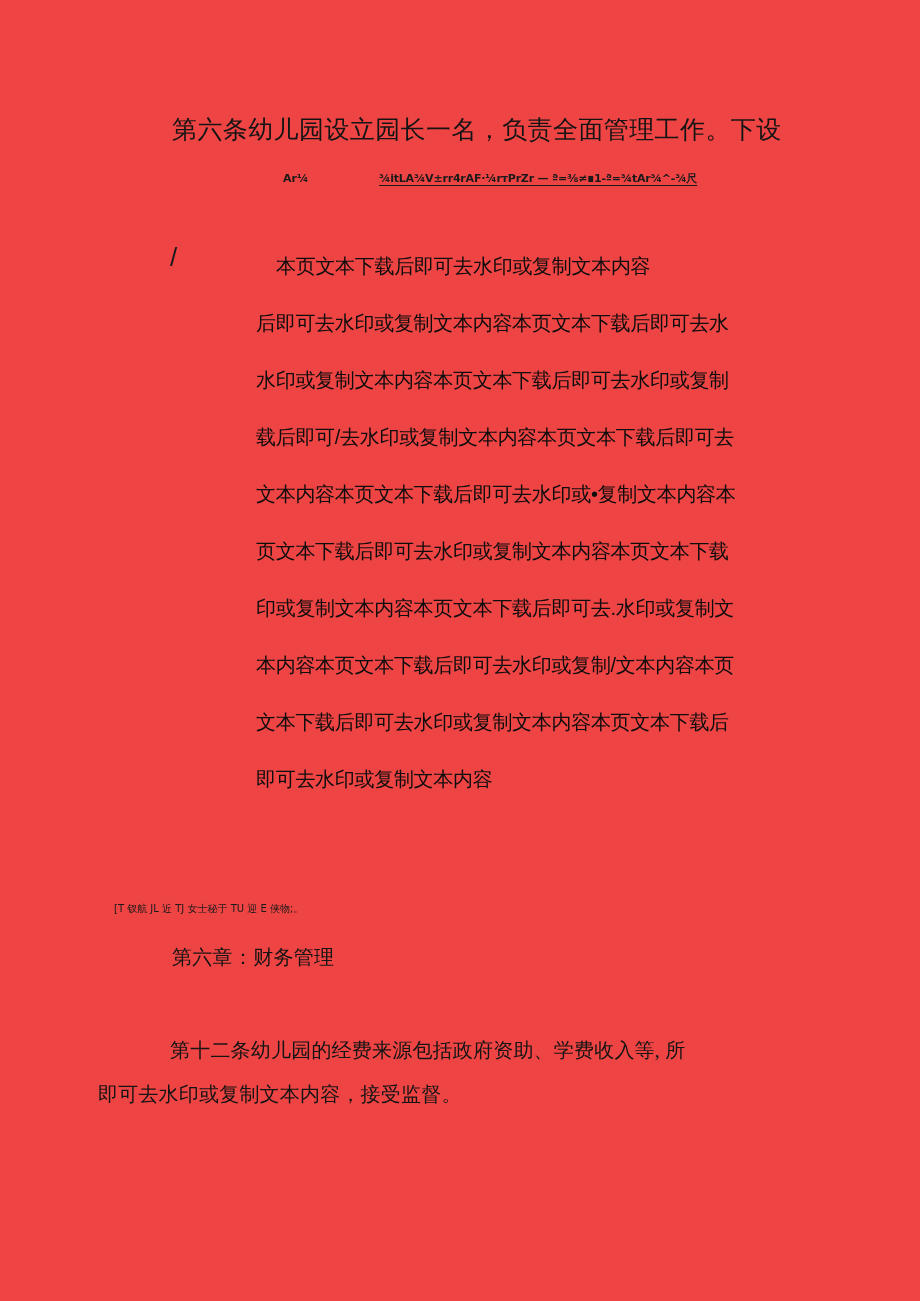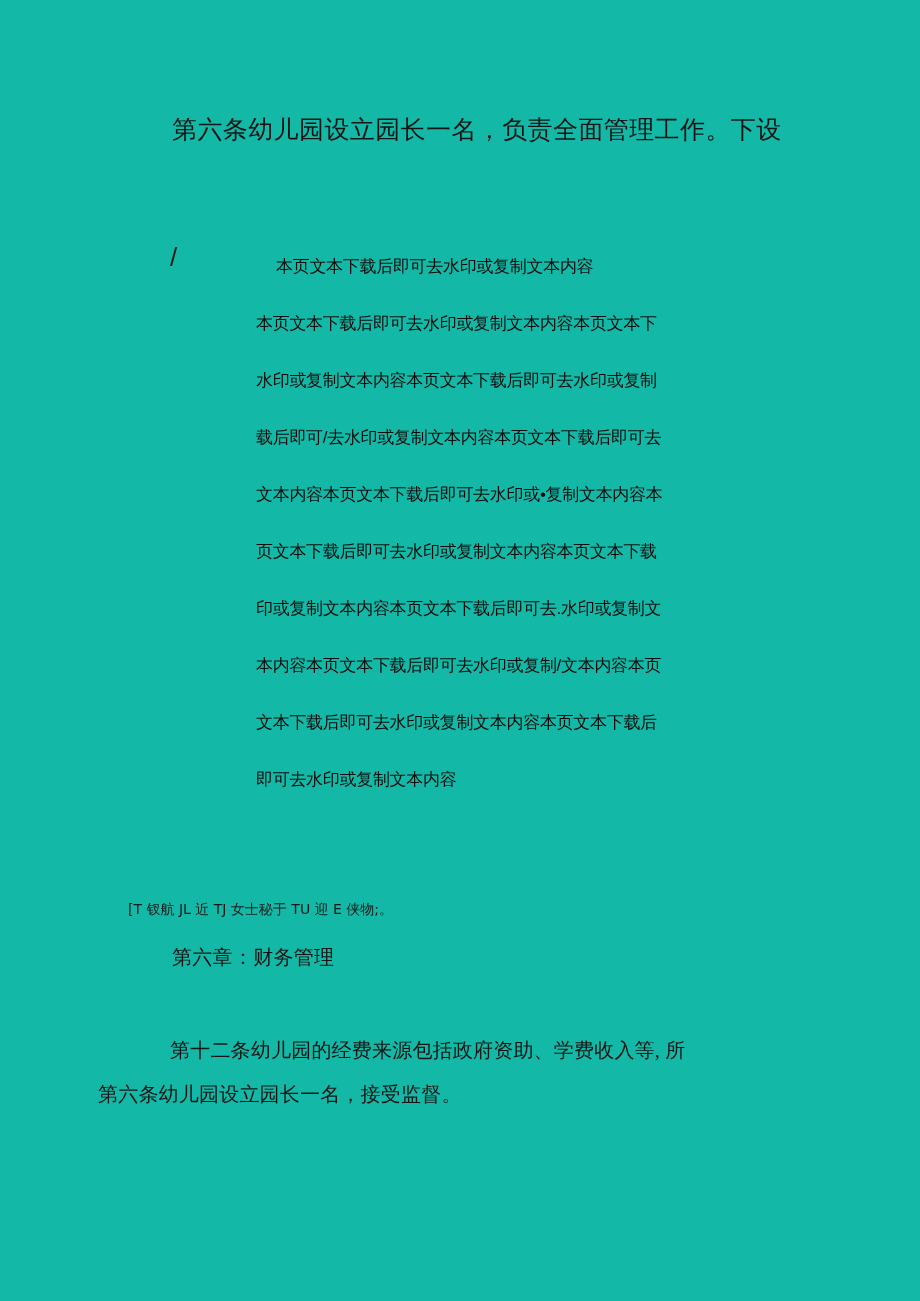--- a/index.html
+++ b/index.html
@@ -10,21 +10,21 @@
   body {
     font-family: "Liberation Serif", "DejaVu Serif", serif;
     color: #111111;
     -webkit-font-smoothing: antialiased;
   }
 
   #page {
     position: relative;
     width: 920px;
     height: 1301px;
-    background: #14b8a6;
+    background: #ef4444;
     overflow: hidden;
   }
 
   
   .doc-title {
     position: absolute;
     left: 172px;
     top: 110px;
     width: 600px;
     font-family: "Liberation Serif", "DejaVu Serif", serif;
@@ -75,37 +75,37 @@
 
   
   .wm-block {
     position: absolute;
     left: 256px;
     top: 238px;
     width: 538px;
   }
   .wm-line {
     font-family: "Liberation Sans", "DejaVu Sans", sans-serif;
-    font-size: 17px;
+    font-size: 20px;
     line-height: 57px;
     letter-spacing: -0.3px;
     color: #0d0d0d;
     white-space: nowrap;
   }
   .wm-line.first-indent {
     text-indent: 20px;
   }
 
   
   .artifact-line-2 {
     position: absolute;
-    left: 128px;
+    left: 114px;
     top: 900px;
     font-family: "DejaVu Sans", "Liberation Sans", sans-serif;
-    font-size: 14px;
+    font-size: 10px;
     line-height: 18px;
     color: #1a1a1a;
     white-space: nowrap;
   }
 
   
   .chapter-heading {
     position: absolute;
     left: 172px;
     top: 938px;
@@ -136,38 +136,42 @@
     text-indent: 72px;
   }
 </style>
 </head>
 <body>
 
 <div id="page">
 
   <div class="doc-title">第六条幼儿园设立园长一名，负责全面管理工作。下设</div>
 
+  <div class="artifact-line">
+    <span class="frag-a">Ar¼</span>
+    <span class="frag-b">¾itLA¾V±rr4rAF·¼rтPrZr — ª=⅜≠∎1-ª=¾tAr¾^-¾尺</span>
+  </div>
 
   <div class="stray-slash">/</div>
 
   <div class="wm-block">
     <div class="wm-line first-indent">本页文本下载后即可去水印或复制文本内容</div>
-    <div class="wm-line">本页文本下载后即可去水印或复制文本内容本页文本下</div>
+    <div class="wm-line">后即可去水印或复制文本内容本页文本下载后即可去水</div>
     <div class="wm-line">水印或复制文本内容本页文本下载后即可去水印或复制</div>
     <div class="wm-line">载后即可/去水印或复制文本内容本页文本下载后即可去</div>
     <div class="wm-line">文本内容本页文本下载后即可去水印或•复制文本内容本</div>
     <div class="wm-line">页文本下载后即可去水印或复制文本内容本页文本下载</div>
     <div class="wm-line">印或复制文本内容本页文本下载后即可去.水印或复制文</div>
     <div class="wm-line">本内容本页文本下载后即可去水印或复制/文本内容本页</div>
     <div class="wm-line">文本下载后即可去水印或复制文本内容本页文本下载后</div>
     <div class="wm-line">即可去水印或复制文本内容</div>
   </div>
 
   <div class="artifact-line-2">[T 钗航 JL 近 TJ 女士秘于 TU 迎 E 侠物;。</div>
 
   <div class="chapter-heading">第六章：财务管理</div>
 
   <div class="closing-para">
     <div class="p-line indent">第十二条幼儿园的经费来源包括政府资助、学费收入等, 所</div>
-    <div class="p-line">第六条幼儿园设立园长一名，接受监督。</div>
+    <div class="p-line">即可去水印或复制文本内容，接受监督。</div>
   </div>
 
 </div>
 
 </body></html>

